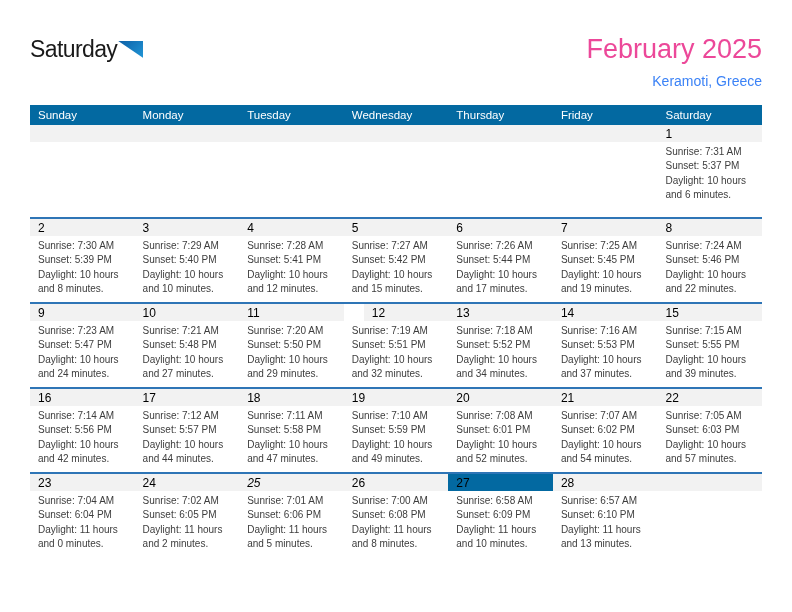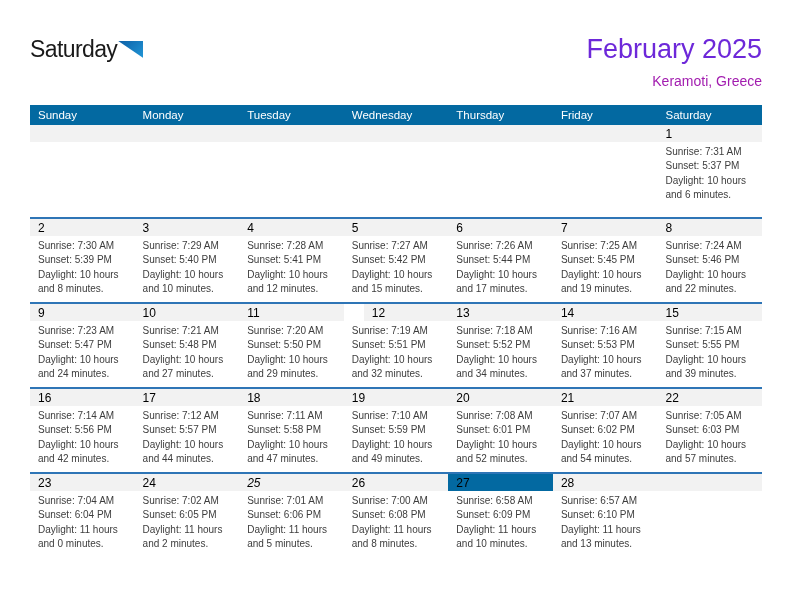--- a/index.html
+++ b/index.html
@@ -11,22 +11,22 @@
   .logo { position:absolute; left:30px; top:38px; width:130px; }
   .logo-row { display:flex; align-items:flex-start; }
   .logo-general { font-size:23px; color:#1a1a1a; letter-spacing:-0.6px; line-height:22px; }
   .logo-triangle { width:25px; height:17px; margin:3px 0 0 1px;
                    background:linear-gradient(135deg,#0c5fa6 0%,#2196d6 100%);
                    clip-path:polygon(0 0,100% 0,100% 100%); }
   .logo-blue { font-size:23px; color:#1e97d4; letter-spacing:-0.6px;
                margin:-4px 0 0 37px; line-height:22px; }
 
   .titles { position:absolute; right:30px; top:34px; text-align:right; }
-  .cal-title { font-size:27px; color:#6d28d9; line-height:30px; }
-  .cal-subtitle { font-size:14px; color:#a21caf; margin-top:9px; }
+  .cal-title { font-size:27px; color:#ec4899; line-height:30px; }
+  .cal-subtitle { font-size:14px; color:#3b82f6; margin-top:9px; }
 
   
   .calendar { position:absolute; left:30px; top:105px; width:732px; }
   .weekday-row { display:flex; height:20px; align-items:center; }
   .weekday-cell { flex:1 1 0; color:#fff; font-size:11.5px; padding-left:8px;
                   overflow:hidden; white-space:nowrap; }
 
   .week-row { display:flex; height:85px; background:#fff; }
   .week-row.first { height:92px; }
   .week-row:not(.first) { border-top:2px solid #2e75b6; }

